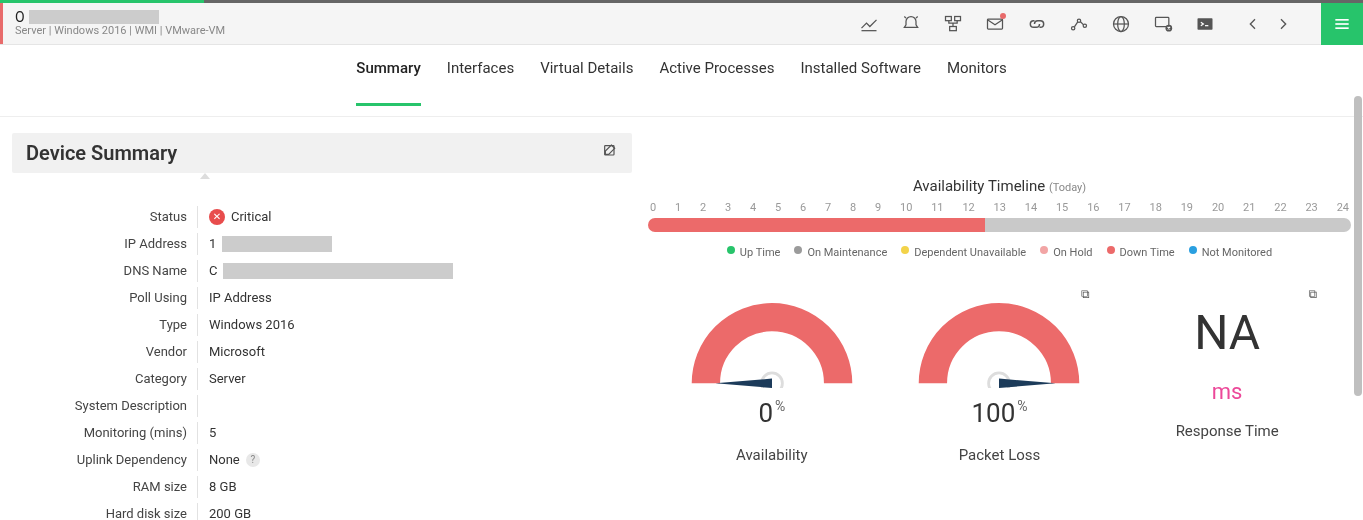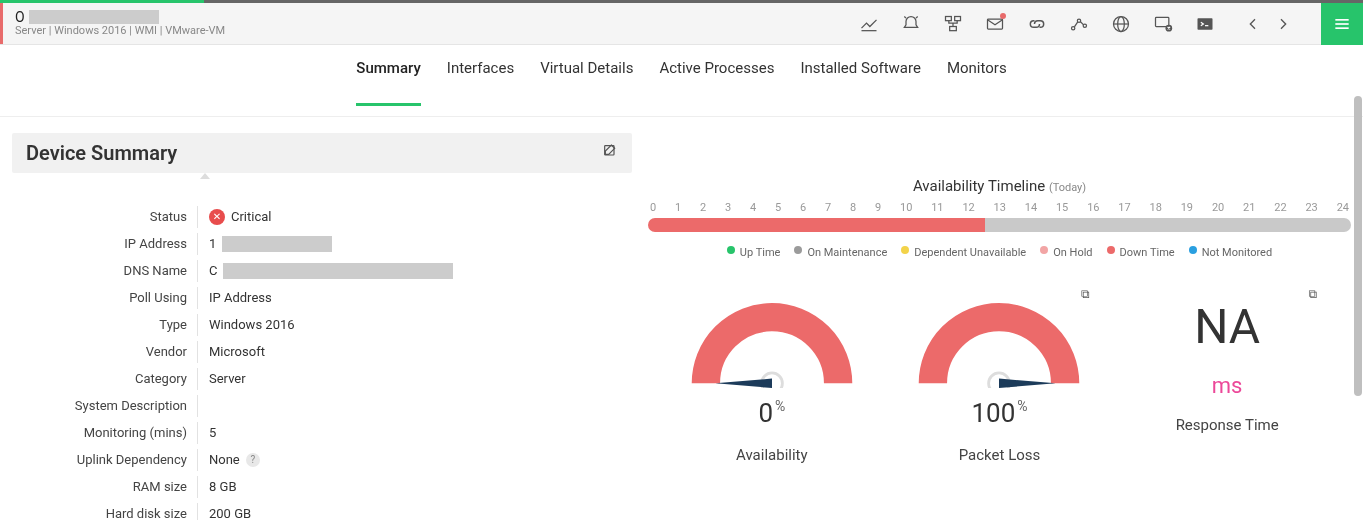--- a/index.html
+++ b/index.html
@@ -58,21 +58,21 @@
   .legend { display:flex; flex-wrap: wrap; justify-content:center; gap: 14px; font-size: 11px; color:#666; margin-top: 14px; }
   .lg { display:flex; gap:5px; }
   .lg-dot { width:8px; height:8px; border-radius:50%; }
 
   .gauges { display:flex; justify-content: space-around; align-items: flex-start; margin-top: 44px; padding: 0 10px;}
   .gauge-wrap { display:flex; flex-direction:column; align-items:center; gap: 10px; position:relative; width: 200px; }
   .pop-icon { position:absolute; top:-16px; right:10px; color:#555; font-size:12px; cursor:pointer; }
   .gauge { position:relative; width:170px; height:85px; }
   .gauge-val { font-size: 26px; color:#333; }
   .gauge-val .unit { font-size: 14px; color:#666; margin-left:2px; vertical-align: top; }
-  .gauge-big { font-size: 48px; color:#333; font-weight:400; line-height: 1; margin-top: 0; }
+  .gauge-big { font-size: 48px; color:#333; font-weight:400; line-height: 1; margin-top: 6px; }
   .gauge-unit-big { font-size: 22px; color:#ec4899; margin-top: 12px;}
   .gauge-label { font-size: 15px; color:#444; margin-top: 8px; }
 
   
   .scroll-thumb { position:absolute; right:1px; top:96px; width:8px; height:300px; background:#bfbfbf; border-radius:4px; }
 </style>
 </head>
 <body>
 
 <div class="top-accent"></div>

